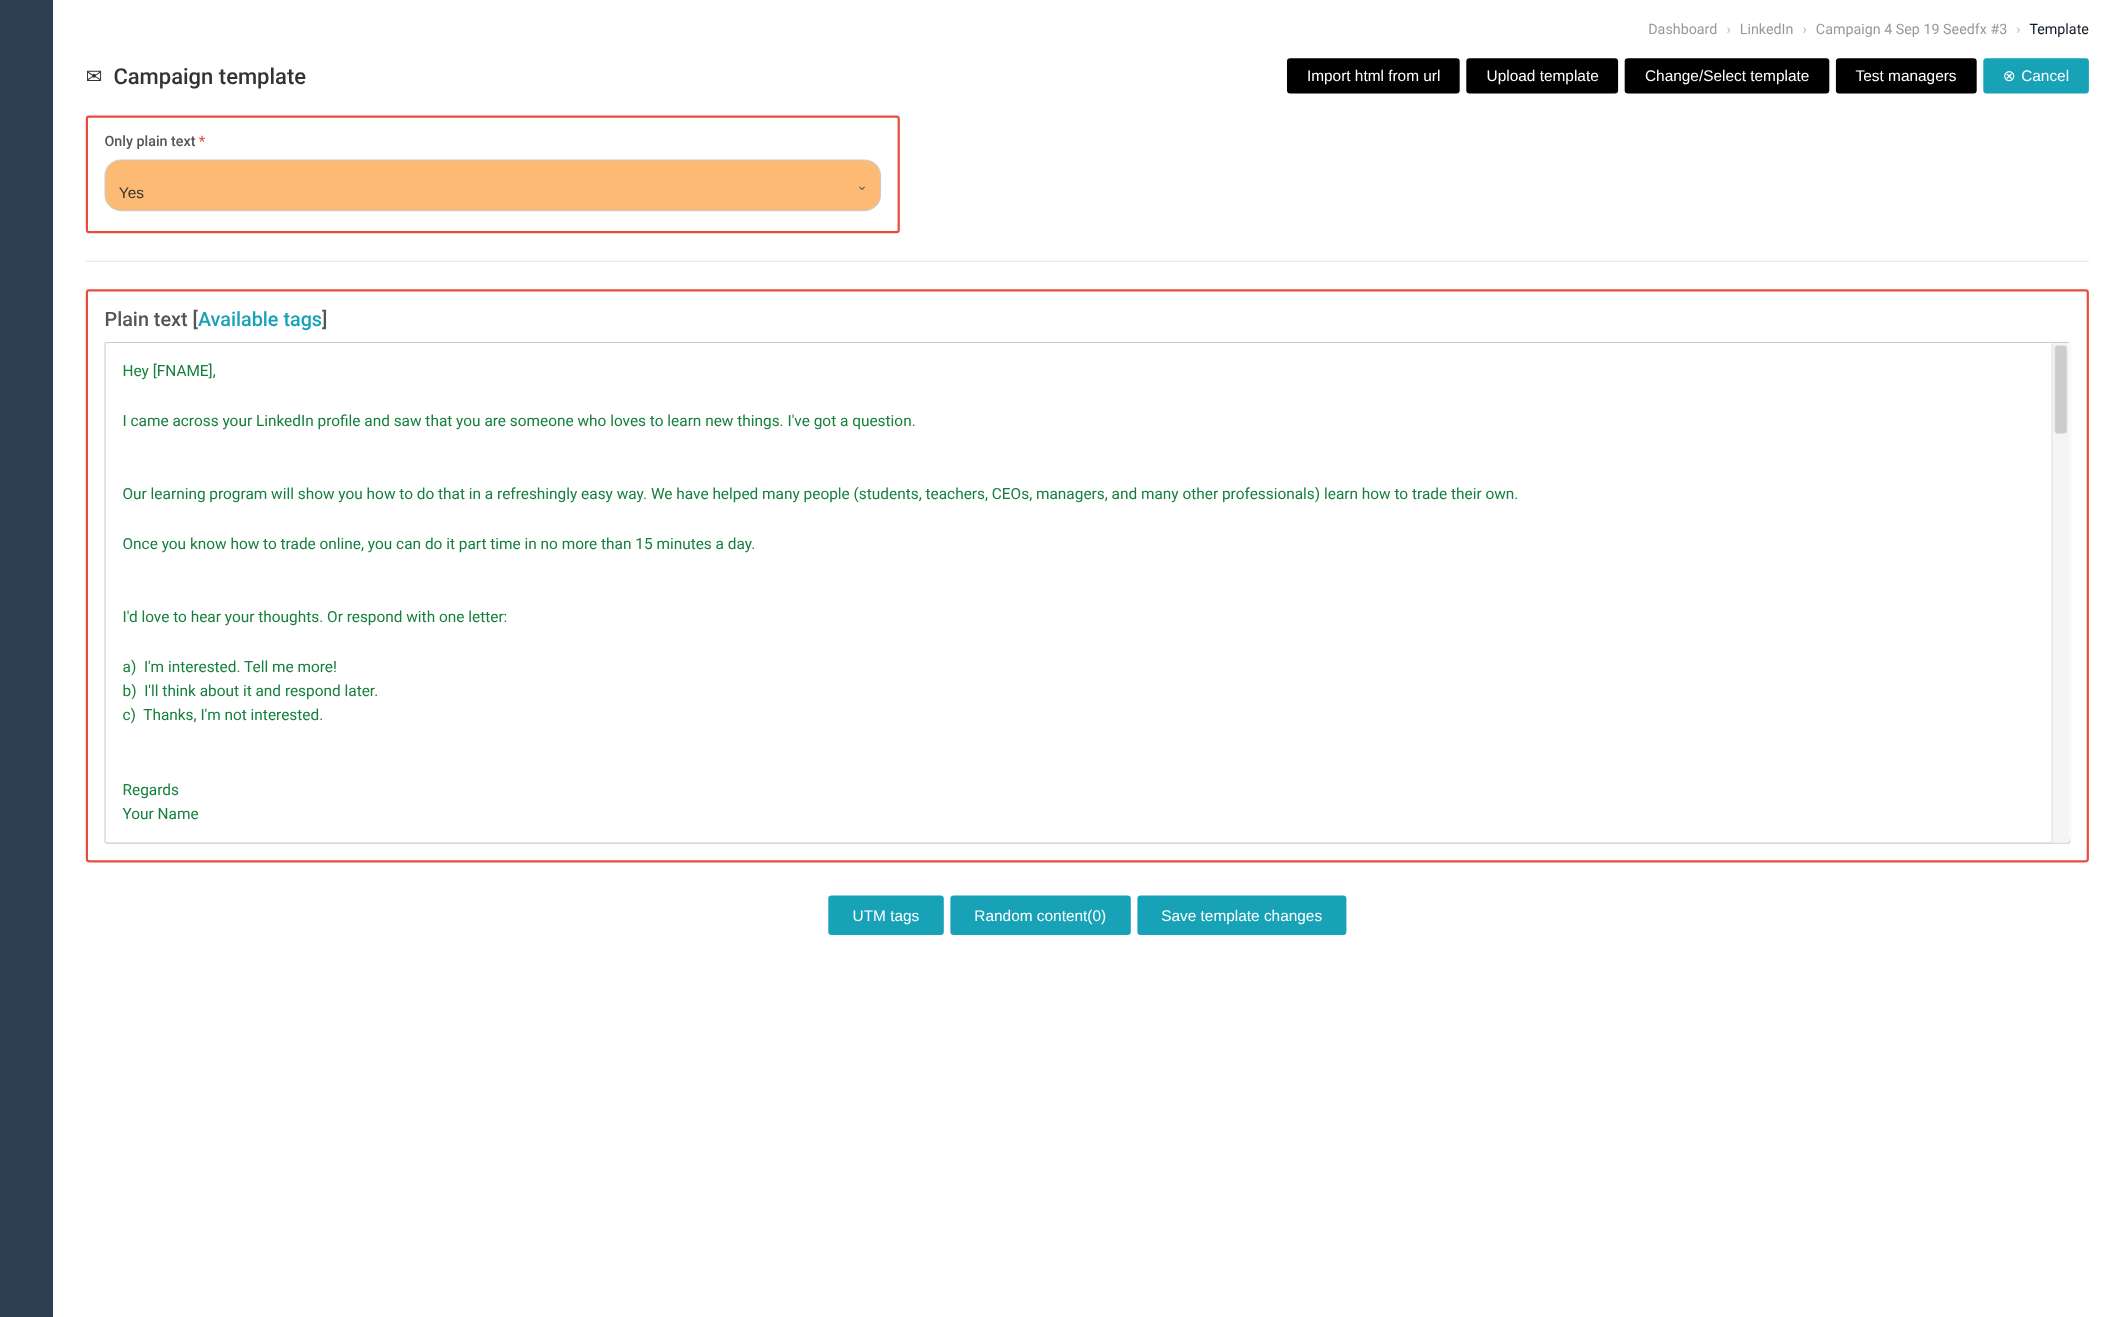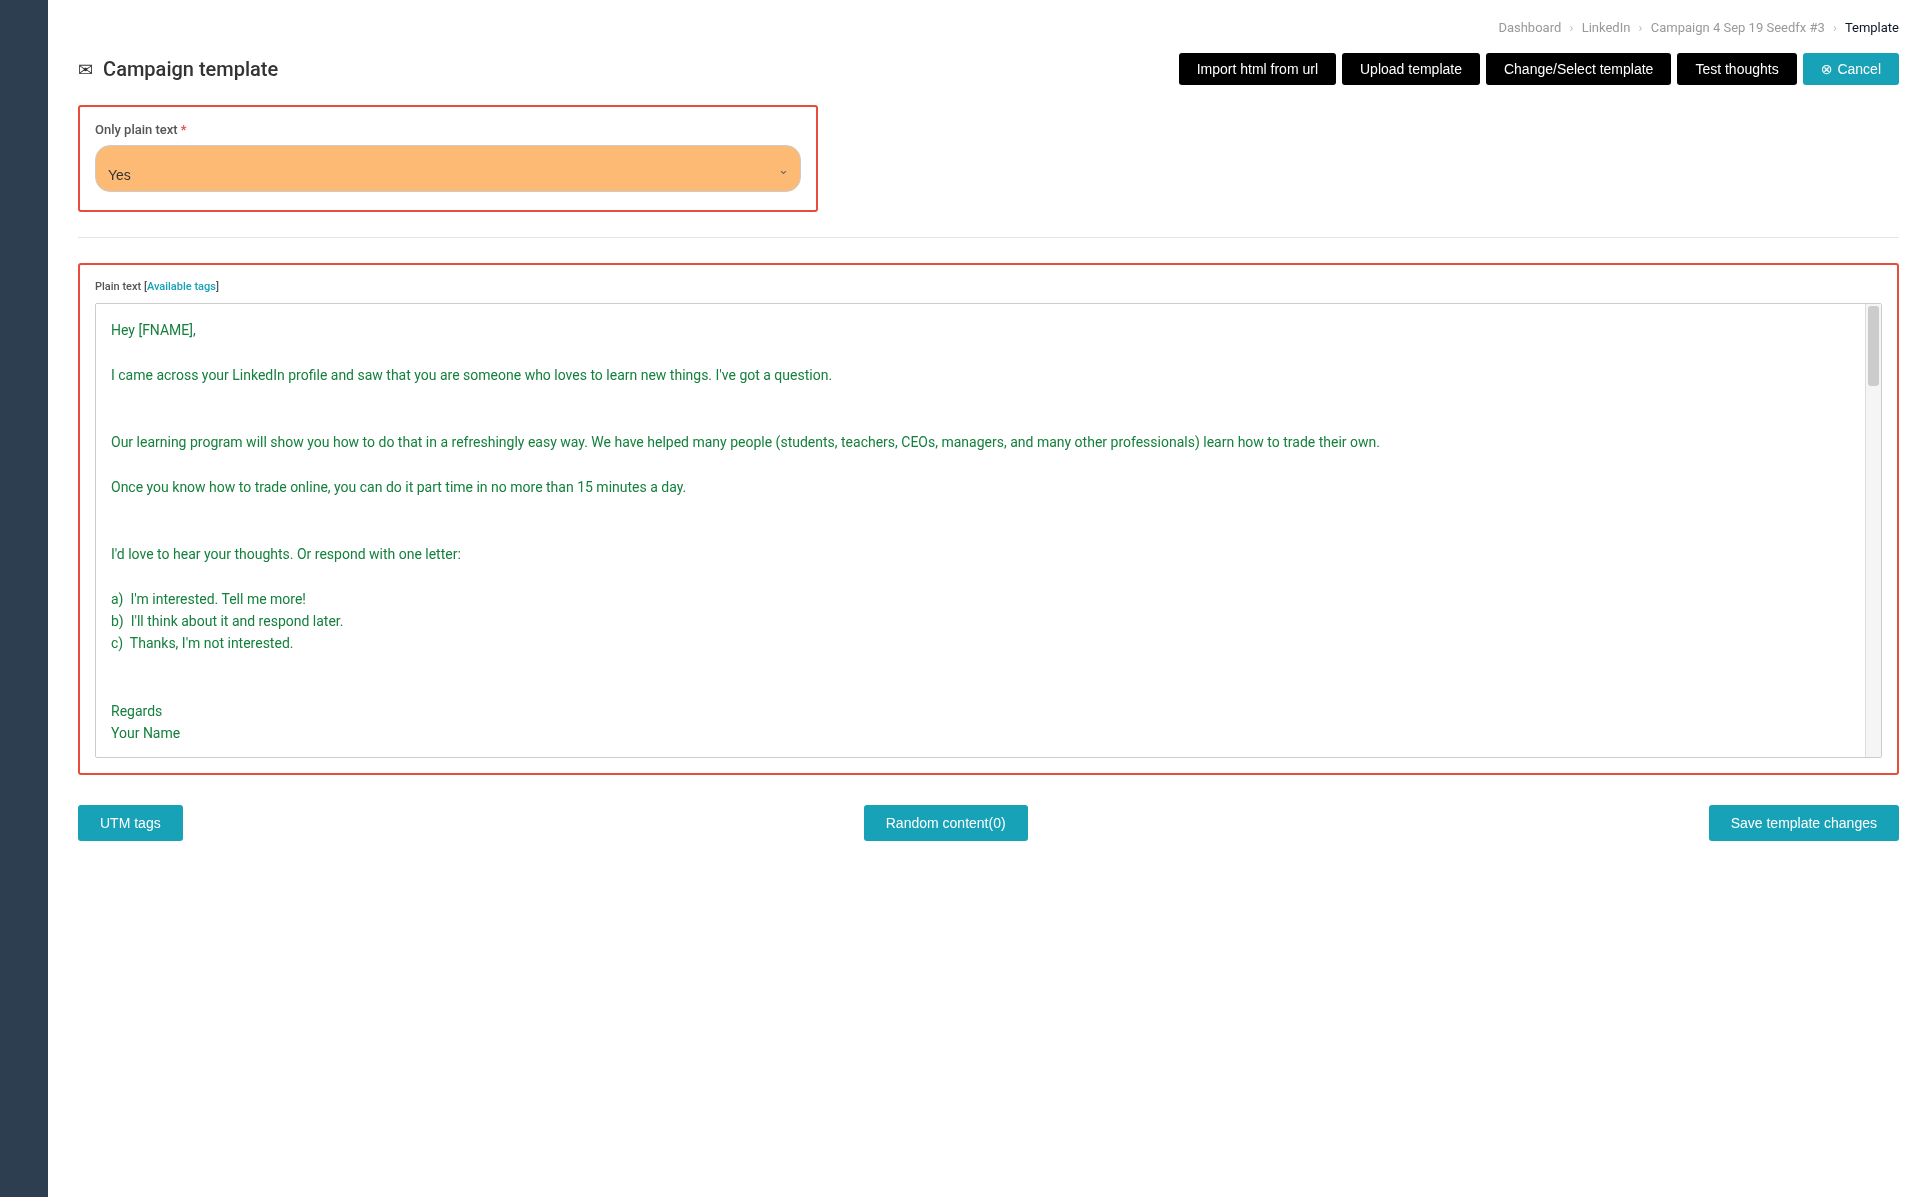--- a/index.html
+++ b/index.html
@@ -142,21 +142,21 @@
     }
 
     
     .editor-section {
       border: 2px solid #e74c3c;
       border-radius: 3px;
       padding: 15px;
       margin-bottom: 30px;
     }
     .editor-label {
-      font-size: 11px;
+      font-size: 18px;
       font-weight: 500;
       color: #555;
       margin-bottom: 10px;
     }
     .editor-label a {
       color: #17a2b8;
       text-decoration: none;
     }
     .text-editor-wrapper {
       position: relative;
@@ -191,21 +191,21 @@
       right: 2px;
       left: 2px;
       height: 80px;
       background: #ccc;
       border-radius: 3px;
     }
 
     
     .footer-buttons {
       display: flex;
-      justify-content: space-between;
+      justify-content: center;
       gap: 6px;
       margin-top: 20px;
       padding-bottom: 30px;
     }
     .btn-outline-teal {
       background: #17a2b8;
       color: #fff;
       padding: 10px 22px;
       border: none;
       border-radius: 3px;
@@ -233,21 +233,21 @@
 
     <div class="header-row">
       <div class="page-title">
         <span class="envelope-icon">✉</span>
         <span>Campaign template</span>
       </div>
       <div class="toolbar-buttons">
         <button class="btn btn-teal">Import html from url</button>
         <button class="btn btn-teal">Upload template</button>
         <button class="btn btn-teal">Change/Select template</button>
-        <button class="btn btn-teal">Test thoughts</button>
+        <button class="btn btn-teal">Test managers</button>
         <button class="btn btn-cancel">
           <span>⊗</span>
           <span>Cancel</span>
         </button>
       </div>
     </div>
 
     <div class="plain-text-box">
       <div class="plain-text-label">
         <span>Only plain text</span><span class="required-star">*</span>

